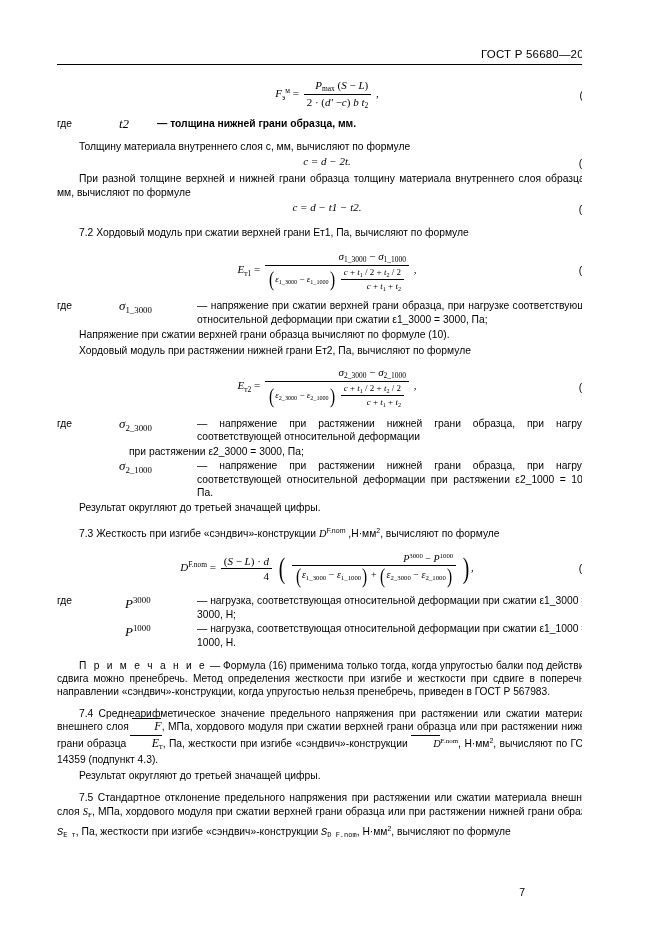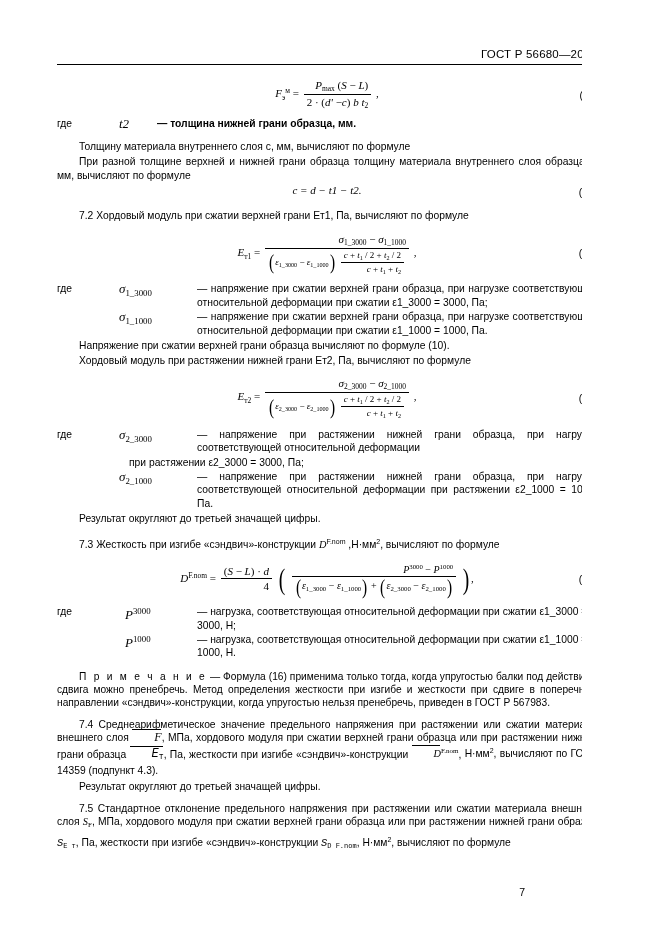--- a/index.html
+++ b/index.html
@@ -185,20 +185,24 @@
     </div>
 
     <div class="gde">
       <span class="gde-lbl">где</span>
       <span class="gde-sym">t2</span>
       <span style="margin-left:100px;font-weight:bold;">— толщина нижней грани образца, мм.</span>
     </div>
 
     <p class="para indent blk">Толщину материала внутреннего слоя c, мм, вычисляют по формуле</p>
 
+    <div class="eqrow" style="margin:1px 0;">
+      <div class="eqbody">c = d − 2t.</div>
+      <div class="eqnum">(12)</div>
+    </div>
 
     <p class="para indent">При разной толщине верхней и нижней грани образца толщину материала внутреннего слоя образца c, мм, вычисляют по формуле</p>
 
     <div class="eqrow" style="margin:1px 0 2px 0;">
       <div class="eqbody">c = d − t1 − t2.</div>
       <div class="eqnum">(13)</div>
     </div>
 
     <p class="para indent blk">7.2 Хордовый модуль при сжатии верхней грани Eт1, Па, вычисляют по формуле</p>
 
@@ -219,24 +223,20 @@
       </div>
       <div class="eqnum">(14)</div>
     </div>
 
     <div class="gde">
       <span class="gde-lbl">где</span>
       <span class="gde-sym">σ<sub>1_3000</sub></span>
       <div class="gde-txt">— напряжение при сжатии верхней грани образца, при нагрузке соответствующей относительной деформации при сжатии ε1_3000 = 3000, Па;</div>
     </div>
 
-    <div class="gde tight">
-      <span class="gde-sym">σ<sub>1_1000</sub></span>
-      <div class="gde-txt">— напряжение при сжатии верхней грани образца, при нагрузке соответствующей относительной деформации при сжатии ε1_1000 = 1000, Па.</div>
-    </div>
 
     <p class="para indent" style="margin-top:2px;">Напряжение при сжатии верхней грани образца вычисляют по формуле (10).</p>
     <p class="para indent">Хордовый модуль при растяжении нижней грани Eт2, Па, вычисляют по формуле</p>
 
     <div class="eqrow" style="margin:9px 0 8px 0;">
       <div class="eqbody">
         <span class="mi">E</span><sub>т2</sub> <span class="mo">=</span>
         <span class="frac">
           <span class="num">σ<sub>2_3000</sub> <span class="mo">−</span> σ<sub>2_1000</sub></span>
           <span class="den">
@@ -301,21 +301,21 @@
     <div class="note">
       <span class="sp" style="margin-left:22px;">П р и м е ч а н и е</span>
       <span>— Формула (16) применима только тогда, когда упругостью балки под действием сдвига можно пренебречь. Метод определения жесткости при изгибе и жесткости при сдвиге в поперечном направлении «сэндвич»-конструкции, когда упругостью нельзя пренебречь, приведен в ГОСТ Р 567983.</span>
     </div>
 
     <div class="para blk" style="text-indent:22px;">
       <span>7.4 Среднеарифметическое значение предельного напряжения при растяжении или сжатии</span>
       <span>материала внешнего слоя</span>
       <span class="ovl" style="font-size:12px;">F</span><span>, МПа, хордового модуля при сжатии верхней грани образца или при</span>
       <span>растяжении нижней грани образца</span>
-      <span class="ovl" style="font-size:12px;font-family:Liberation Mono, monospace;">E<sub style="font-style:normal;">т</sub></span><span>, Па, жесткости при изгибе «сэндвич»-конструкции</span>
+      <span class="ovl" style="font-size:12px;">E<sub style="font-style:normal;">т</sub></span><span>, Па, жесткости при изгибе «сэндвич»-конструкции</span>
       <span style="font-family:'Liberation Serif',serif;font-style:italic;"><span class="ovl">D</span><sup>F.nom</sup></span><span>,</span>
       <span>Н·мм<sup>2</sup>, вычисляют по ГОСТ 14359 (подпункт 4.3).</span>
     </div>
     <p class="para indent">Результат округляют до третьей значащей цифры.</p>
 
     <div class="para blk" style="text-indent:22px;">
       <span>7.5 Стандартное отклонение предельного напряжения при растяжении или сжатии материала</span>
       <span>внешнего слоя</span>
       <span style="font-family:'Liberation Serif',serif;font-style:italic;">S<sub>F</sub></span><span>, МПа, хордового модуля при сжатии верхней грани образца или при растяжении</span>
       <span>нижней грани образца</span>

